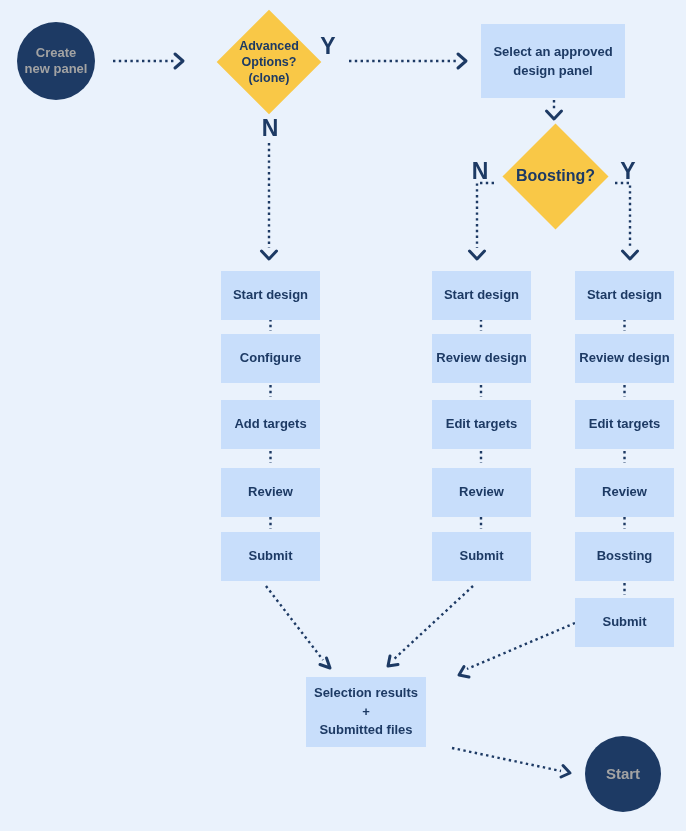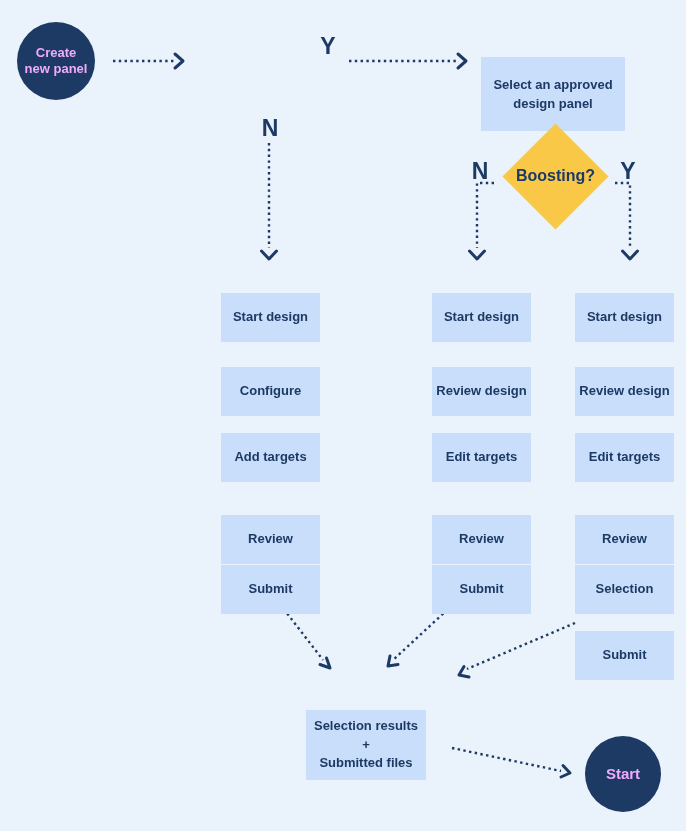--- a/index.html
+++ b/index.html
@@ -23,35 +23,35 @@
   }
   .head{
     fill:none;stroke:#1d3a64;stroke-width:3;
     stroke-linecap:round;stroke-linejoin:round;
   }
   .node-label{white-space:pre-line;}
   .circle{
     position:absolute;
     border-radius:50%;
     background:#1d3a64;
-    color:#f0abfc;
+    color:#a3a3a3;
     display:flex;align-items:center;justify-content:center;
     text-align:center;
     font-weight:bold;font-size:13px;line-height:1.25;
   }
   .circle.start{left:17px;top:22px;width:78px;height:78px;}
   .circle.done{left:585px;top:736px;width:76px;height:76px;font-size:15px;}
   .box{
     position:absolute;
     background:#c8defb;
     color:#1d3a64;
     display:flex;align-items:center;justify-content:center;
     text-align:center;
     font-weight:bold;font-size:13px;line-height:1.45;
-    width:99px;height:49px;margin-top:33px;
+    width:99px;height:49px;
   }
   .box.wide{width:144px;height:74px;line-height:1.5;}
   .box.results{width:120px;height:70px;left:306px;top:677px;line-height:1.45;}
   .diamond{
     position:absolute;
     display:flex;align-items:center;justify-content:center;
   }
   .diamond .shape{
     position:absolute;left:0;top:0;right:0;bottom:0;
     background:#f9c847;
@@ -65,21 +65,21 @@
   .diamond.advanced{left:232px;top:25px;width:74px;height:74px;}
   .diamond.boosting{left:518px;top:139px;width:75px;height:75px;font-size:13px;}
   .yn{
     position:absolute;
     width:26px;height:28px;
     color:#1d3a64;font-weight:bold;font-size:23px;line-height:28px;
     text-align:center;
   }
   
   .c1{left:221px;} .c2{left:432px;} .c3{left:575px;}
-  .r1{top:260px;} .r2{top:334px;} .r3{top:400px;} .r4{top:482px;} .r5{top:532px;} .r6{top:598px;}
+  .r1{top:271px;} .r2{top:334px;} .r3{top:400px;} .r4{top:468px;} .r5{top:532px;} .r6{top:598px;}
 </style>
 </head>
 <body>
 
 <div class="canvas">
 
   <svg class="connectors" width="686" height="831" viewBox="0 0 686 831">
     <g>
       <path class="dot" d="M113 61 L174 61"></path>
       <path class="head" d="M175 54 L183 61 L175 68"></path>
@@ -141,20 +141,26 @@
       <path class="dot" d="M452 748 L561 771"></path>
       <path class="head" d="M561 777 L570 773 L563 765.5"></path>
     </g>
   </svg>
 
   <div class="circle start">
     <span class="node-label">Create
 new panel</span>
   </div>
 
+  <div class="diamond advanced">
+    <div class="shape"></div>
+    <div class="dlabel node-label">Advanced
+Options?
+(clone)</div>
+  </div>
   <div class="yn" style="left:315px;top:32px;">Y</div>
   <div class="yn" style="left:257px;top:114px;">N</div>
 
   <div class="box wide" style="left:481px;top:24px;">
     <span class="node-label">Select an approved
 design panel</span>
   </div>
 
   <div class="diamond boosting">
     <div class="shape"></div>
@@ -201,21 +207,21 @@
   <div class="box c3 r2">
     <span class="node-label">Review design</span>
   </div>
   <div class="box c3 r3">
     <span class="node-label">Edit targets</span>
   </div>
   <div class="box c3 r4">
     <span class="node-label">Review</span>
   </div>
   <div class="box c3 r5">
-    <span class="node-label">Selection</span>
+    <span class="node-label">Bossting</span>
   </div>
   <div class="box c3 r6">
     <span class="node-label">Submit</span>
   </div>
 
   <div class="box results">
     <span class="node-label">Selection results
 +
 Submitted files</span>
   </div>

